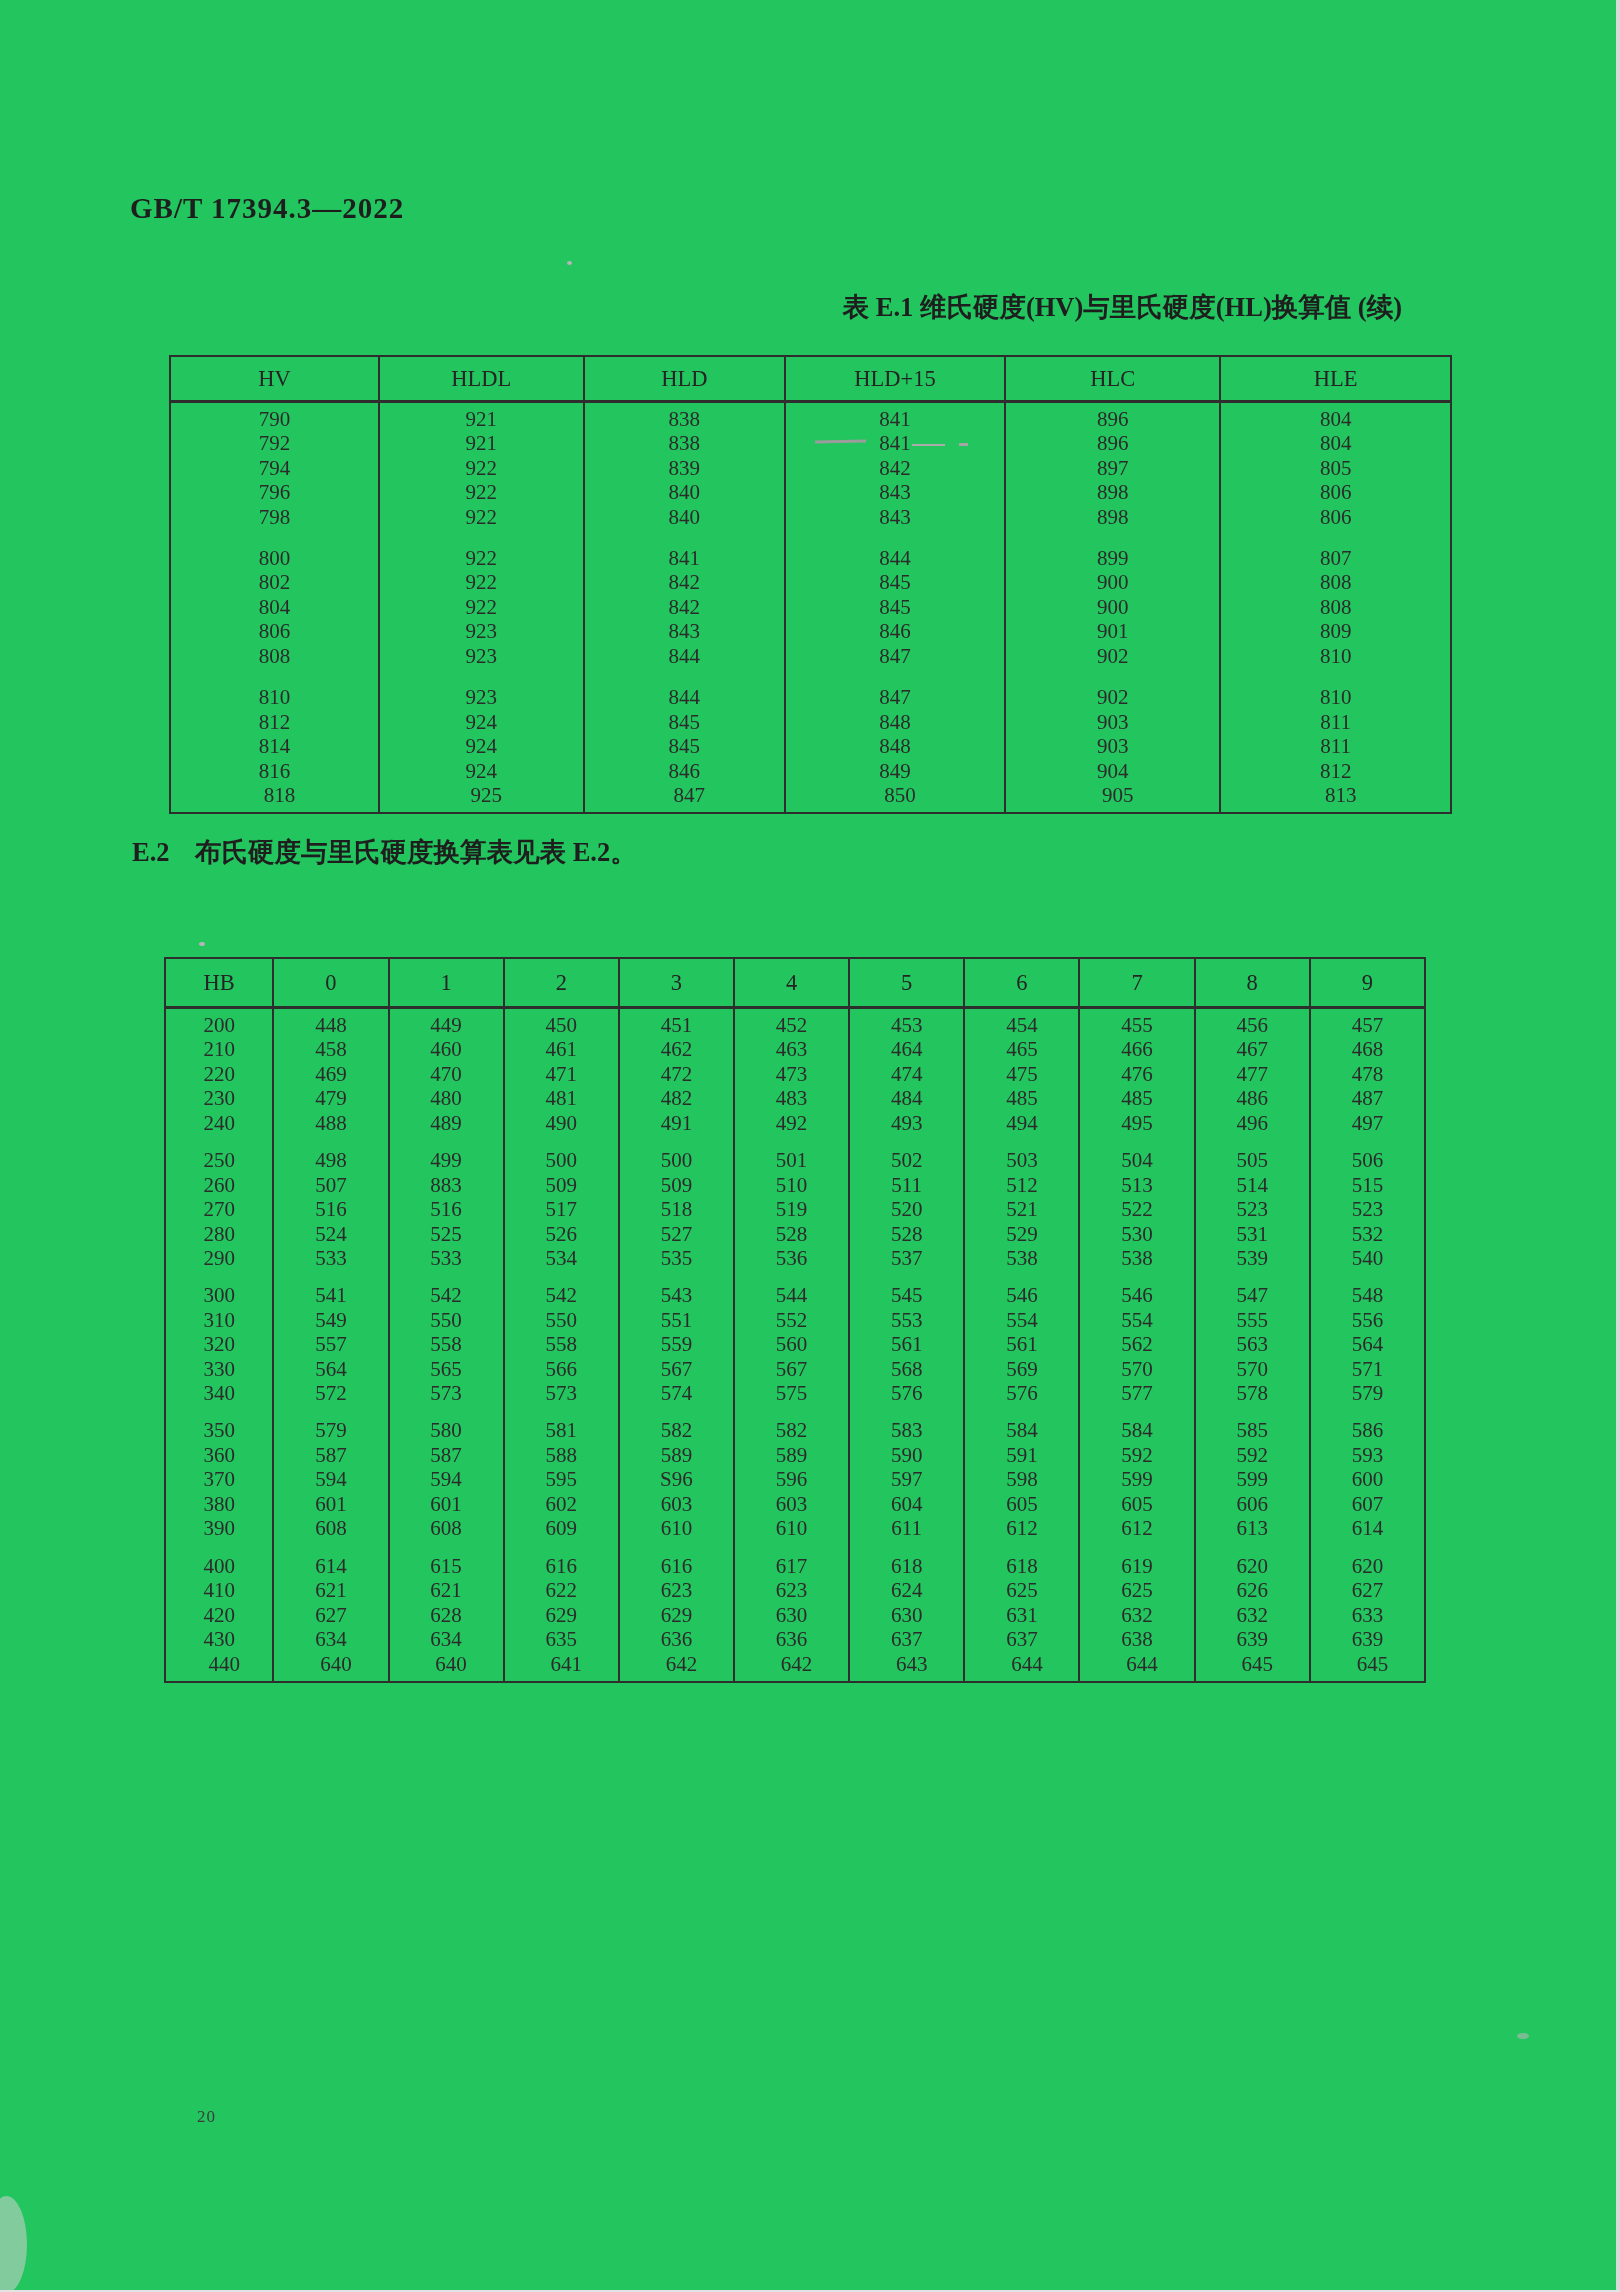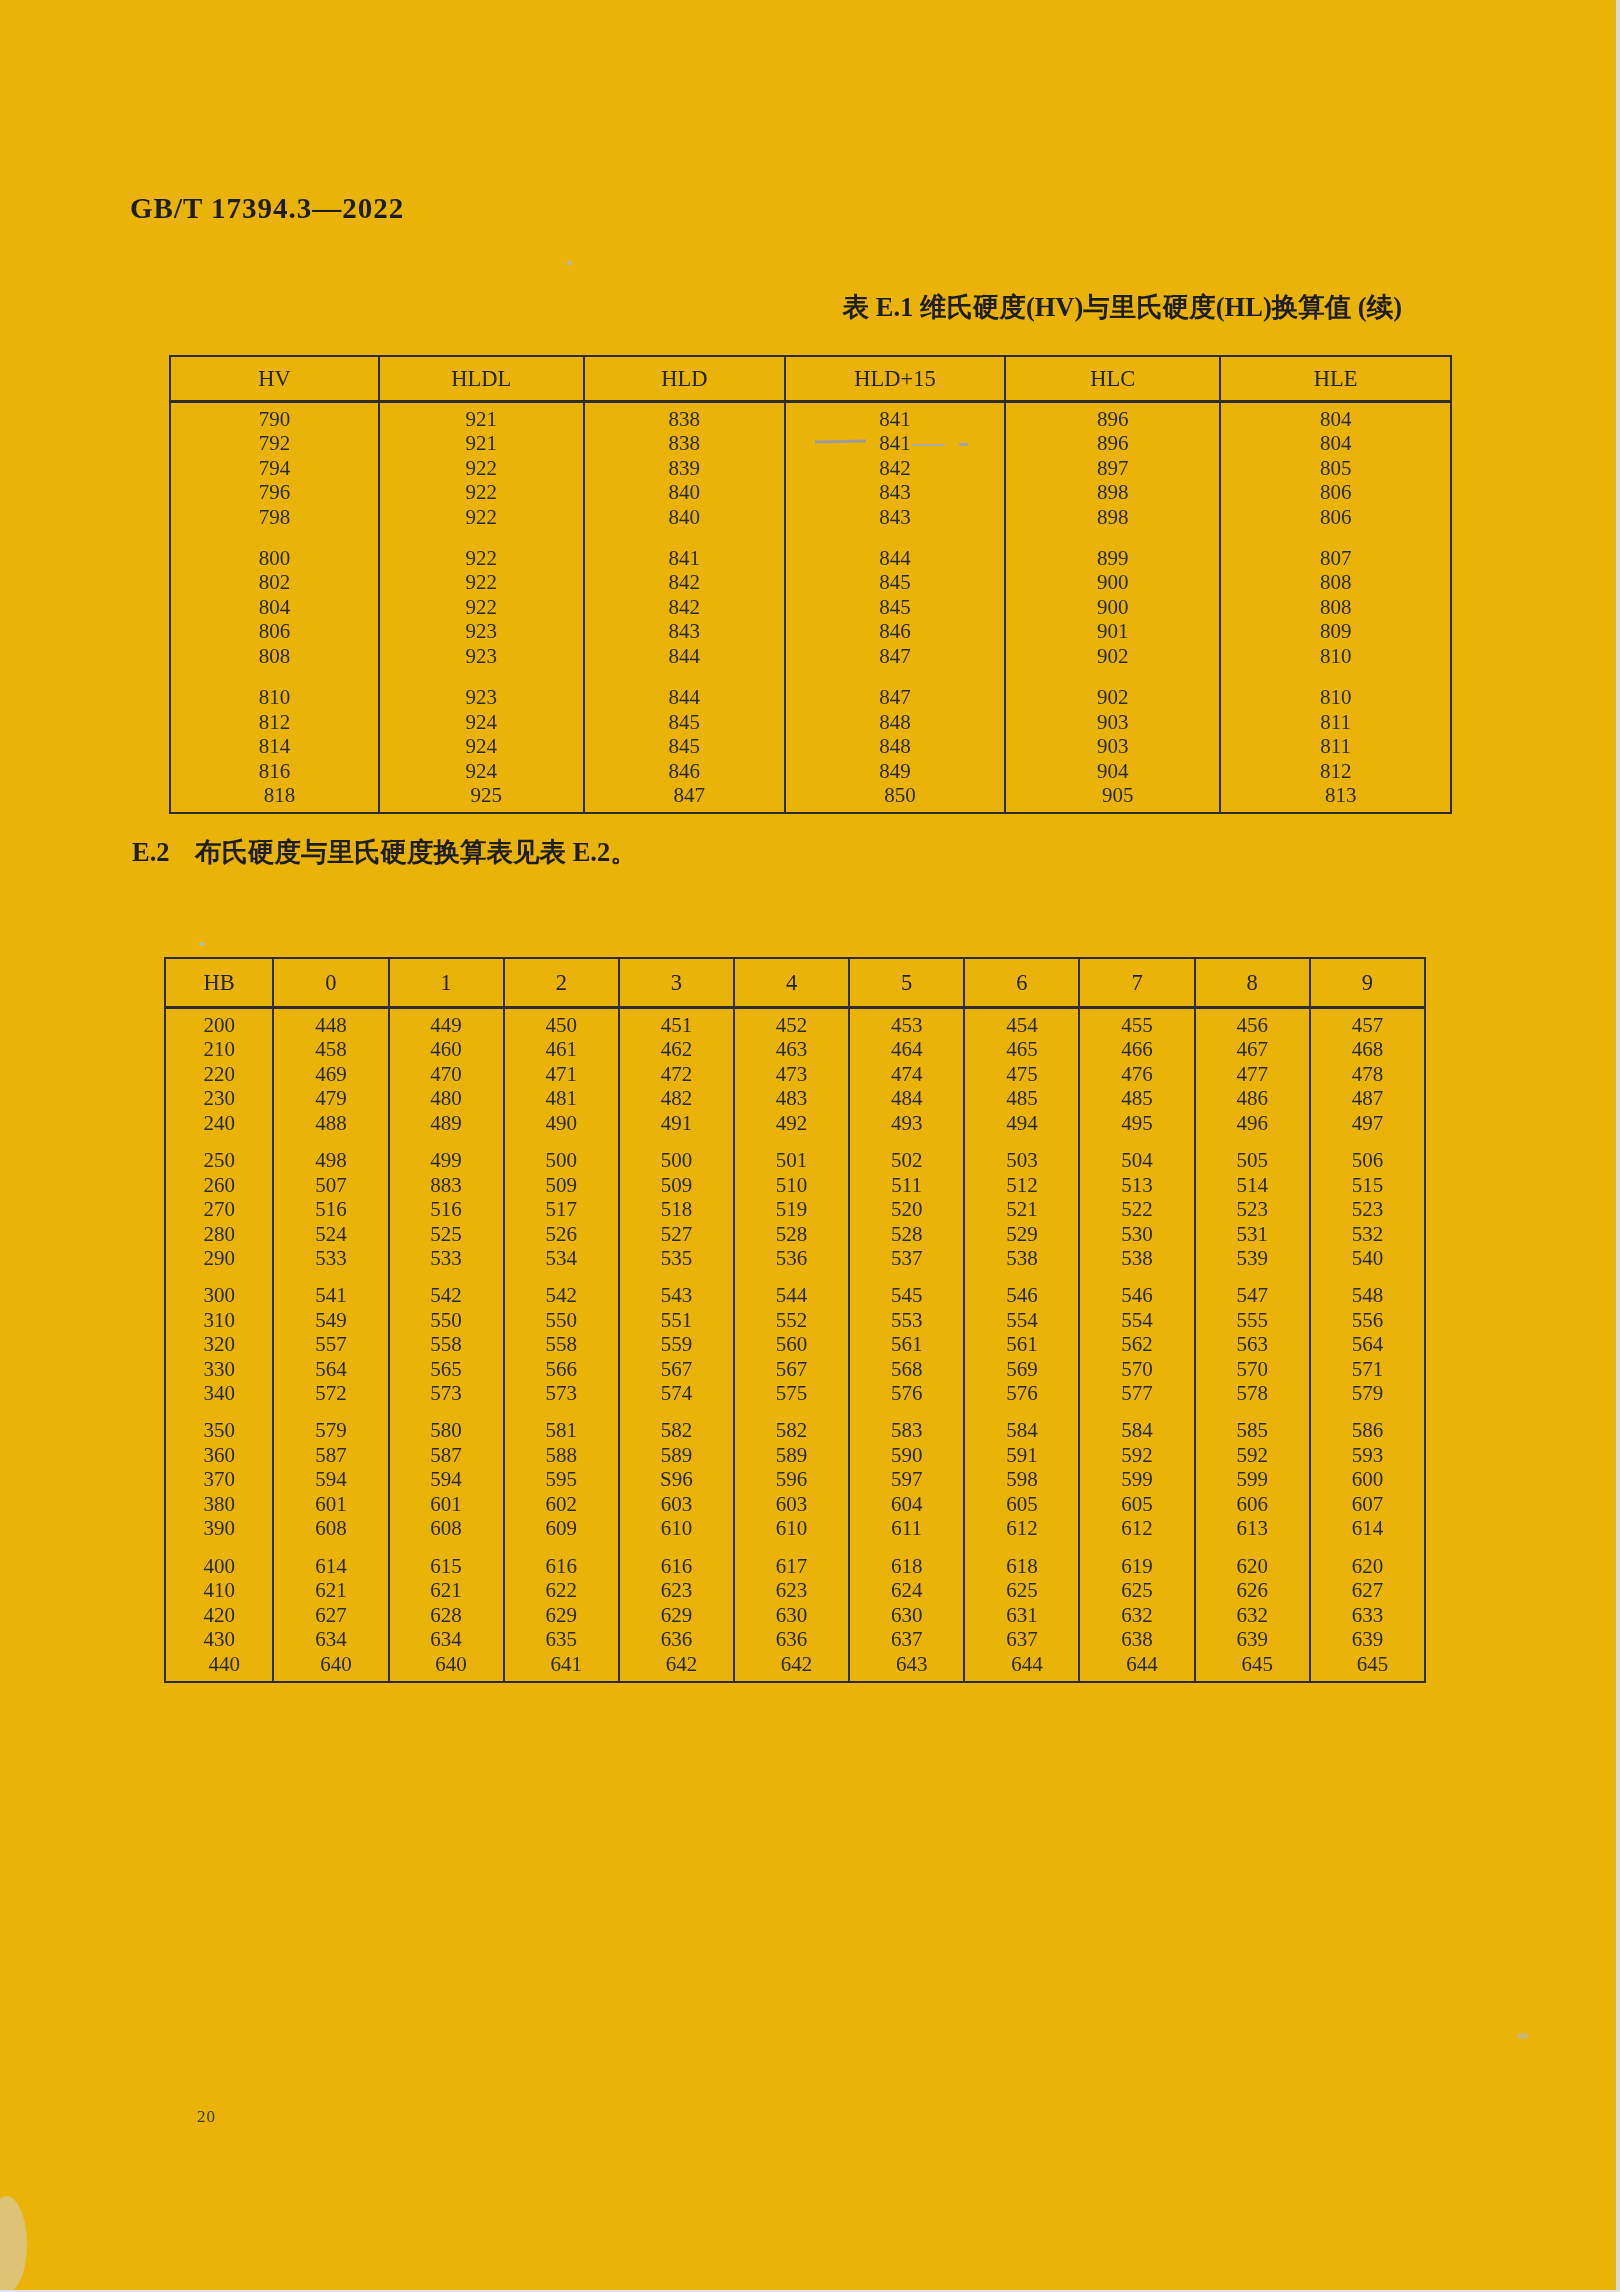--- a/index.html
+++ b/index.html
@@ -1,19 +1,19 @@
 <!DOCTYPE html>
 <html><head>
 <meta charset="utf-8">
 <style>
   html,body{margin:0;padding:0;background:#9a9a9a;}
   .page{
     position:relative;
     width:1620px;height:2293px;
-    background:#eab308;
+    background:#22c55e;
     overflow:hidden;
     font-family:"Liberation Serif","DejaVu Serif",serif;
     color:#272727;
     text-decoration:underline;
   }
   
   .edge-right{position:absolute;right:0;top:0;width:3.9px;height:100%;background:#d9d9d9;}
   .edge-bottom{position:absolute;left:0;bottom:0;width:100%;height:2.9px;background:#e3e3e3;}
   .smudge-bl{position:absolute;left:-13.7px;top:2196px;width:41px;height:97px;background:#cfcfcf;border-radius:50%;opacity:.55;}
   .speck{position:absolute;background:#b5b5b5;border-radius:50%;}

